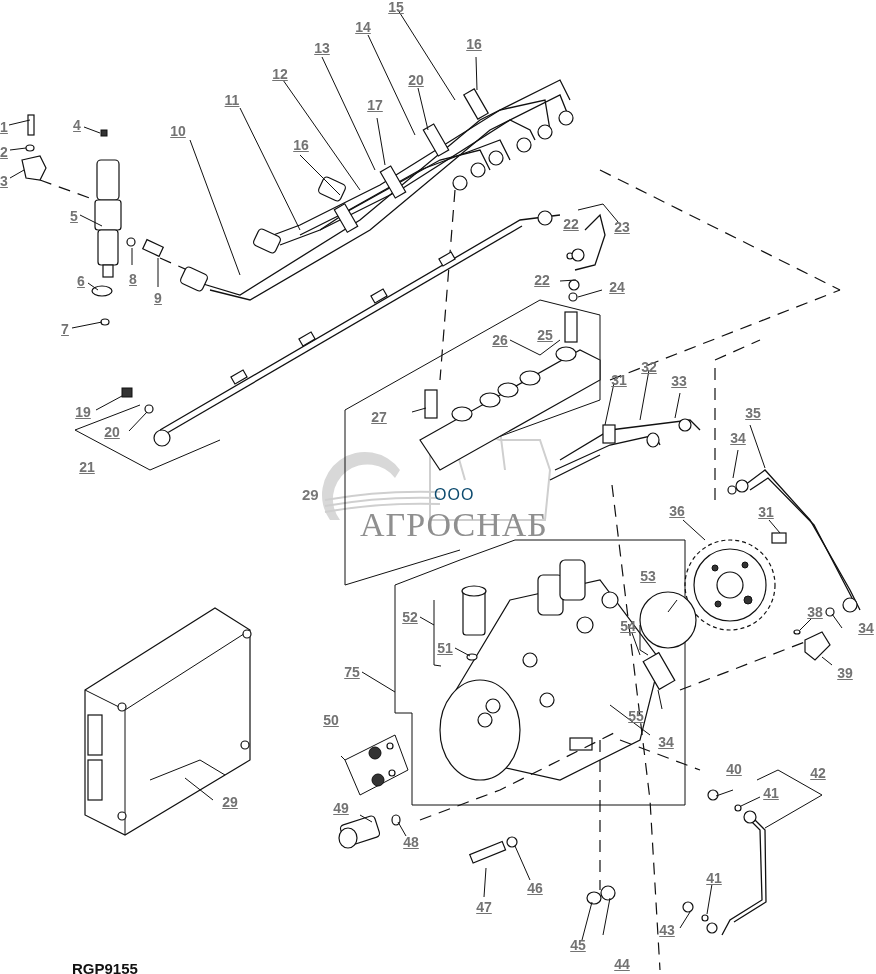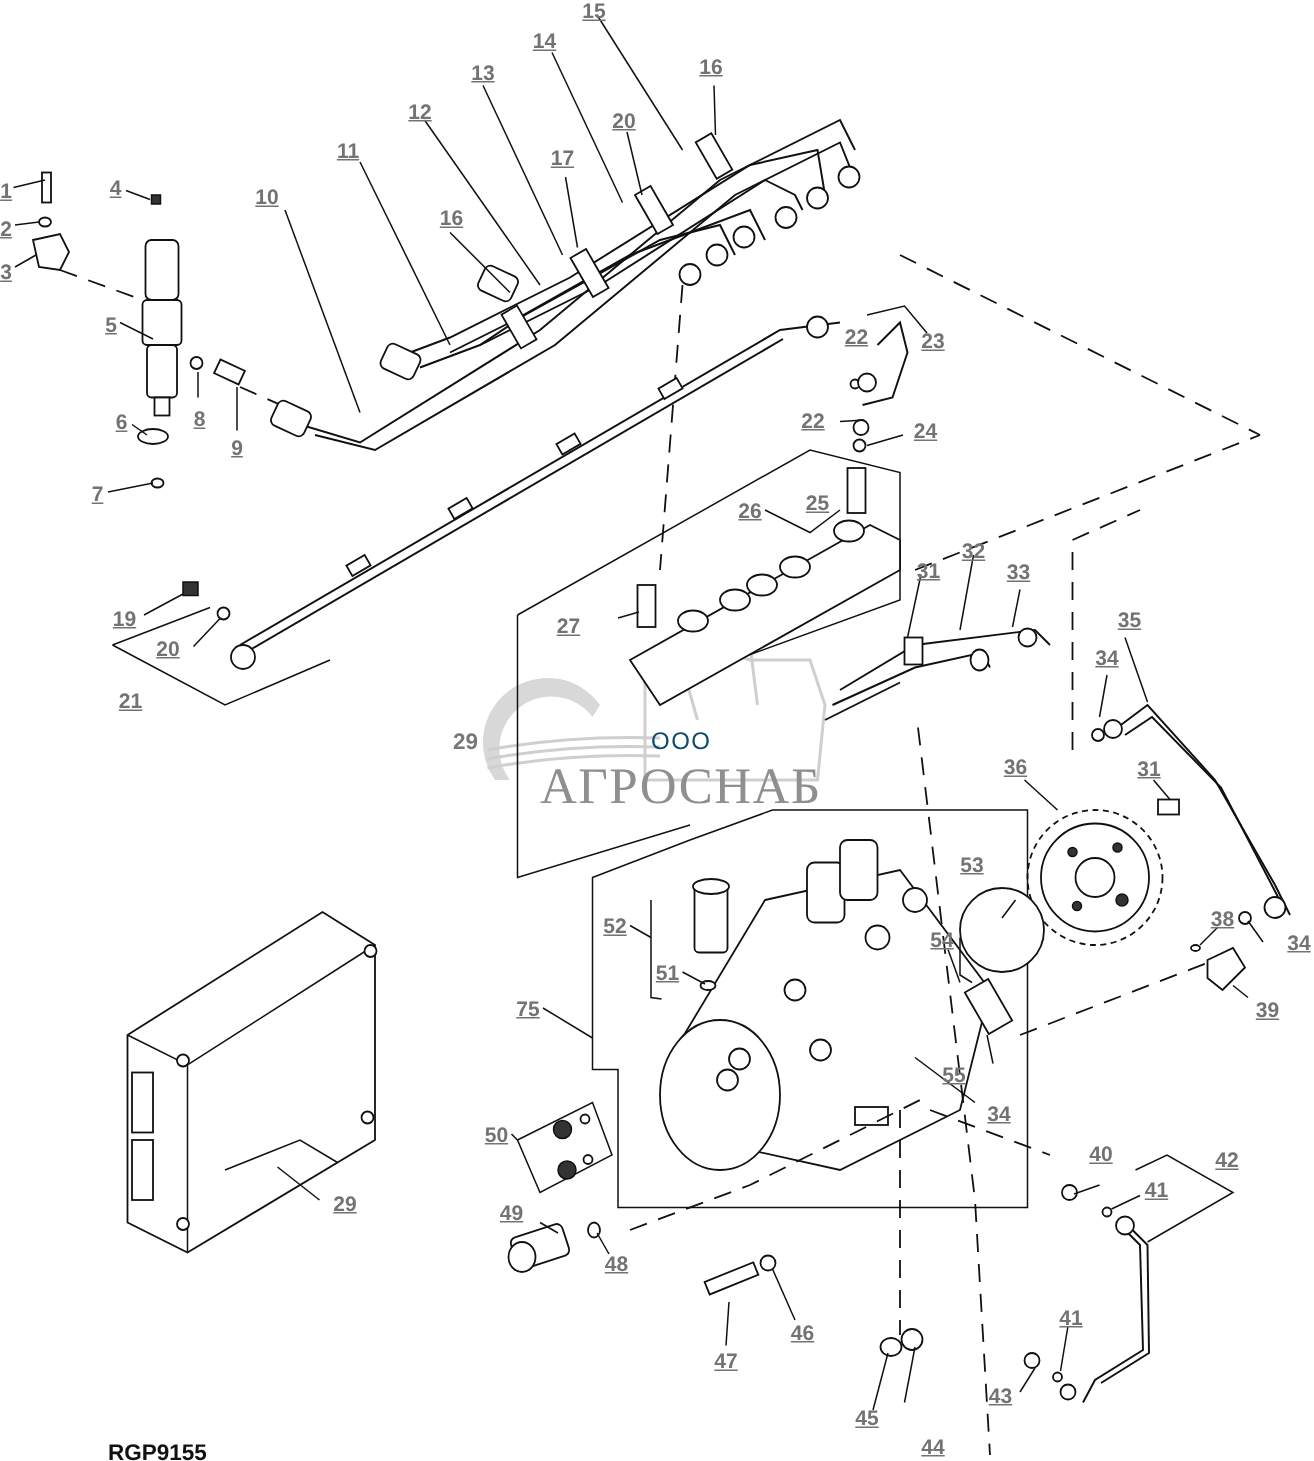--- a/index.html
+++ b/index.html
@@ -313,21 +313,21 @@
   <span class="lbl" style="left:771px;top:793px">41</span>
   <span class="lbl" style="left:714px;top:878px">41</span>
   <span class="lbl" style="left:818px;top:773px">42</span>
   <span class="lbl" style="left:667px;top:930px">43</span>
   <span class="lbl" style="left:622px;top:964px">44</span>
   <span class="lbl" style="left:578px;top:945px">45</span>
   <span class="lbl" style="left:535px;top:888px">46</span>
   <span class="lbl" style="left:484px;top:907px">47</span>
   <span class="lbl" style="left:411px;top:842px">48</span>
   <span class="lbl" style="left:341px;top:808px">49</span>
-  <span class="lbl" style="left:331px;top:756px">50</span>
+  <span class="lbl" style="left:331px;top:720px">50</span>
   <span class="lbl" style="left:445px;top:648px">51</span>
   <span class="lbl" style="left:410px;top:617px">52</span>
   <span class="lbl" style="left:648px;top:576px">53</span>
   <span class="lbl" style="left:628px;top:626px">54</span>
   <span class="lbl" style="left:636px;top:716px">55</span>
   <span class="lbl" style="left:666px;top:742px">34</span>
   <span class="lbl" style="left:352px;top:672px">75</span>
   <span class="lbl" style="left:230px;top:802px">29</span>
 
   <span class="figid">RGP9155</span>

